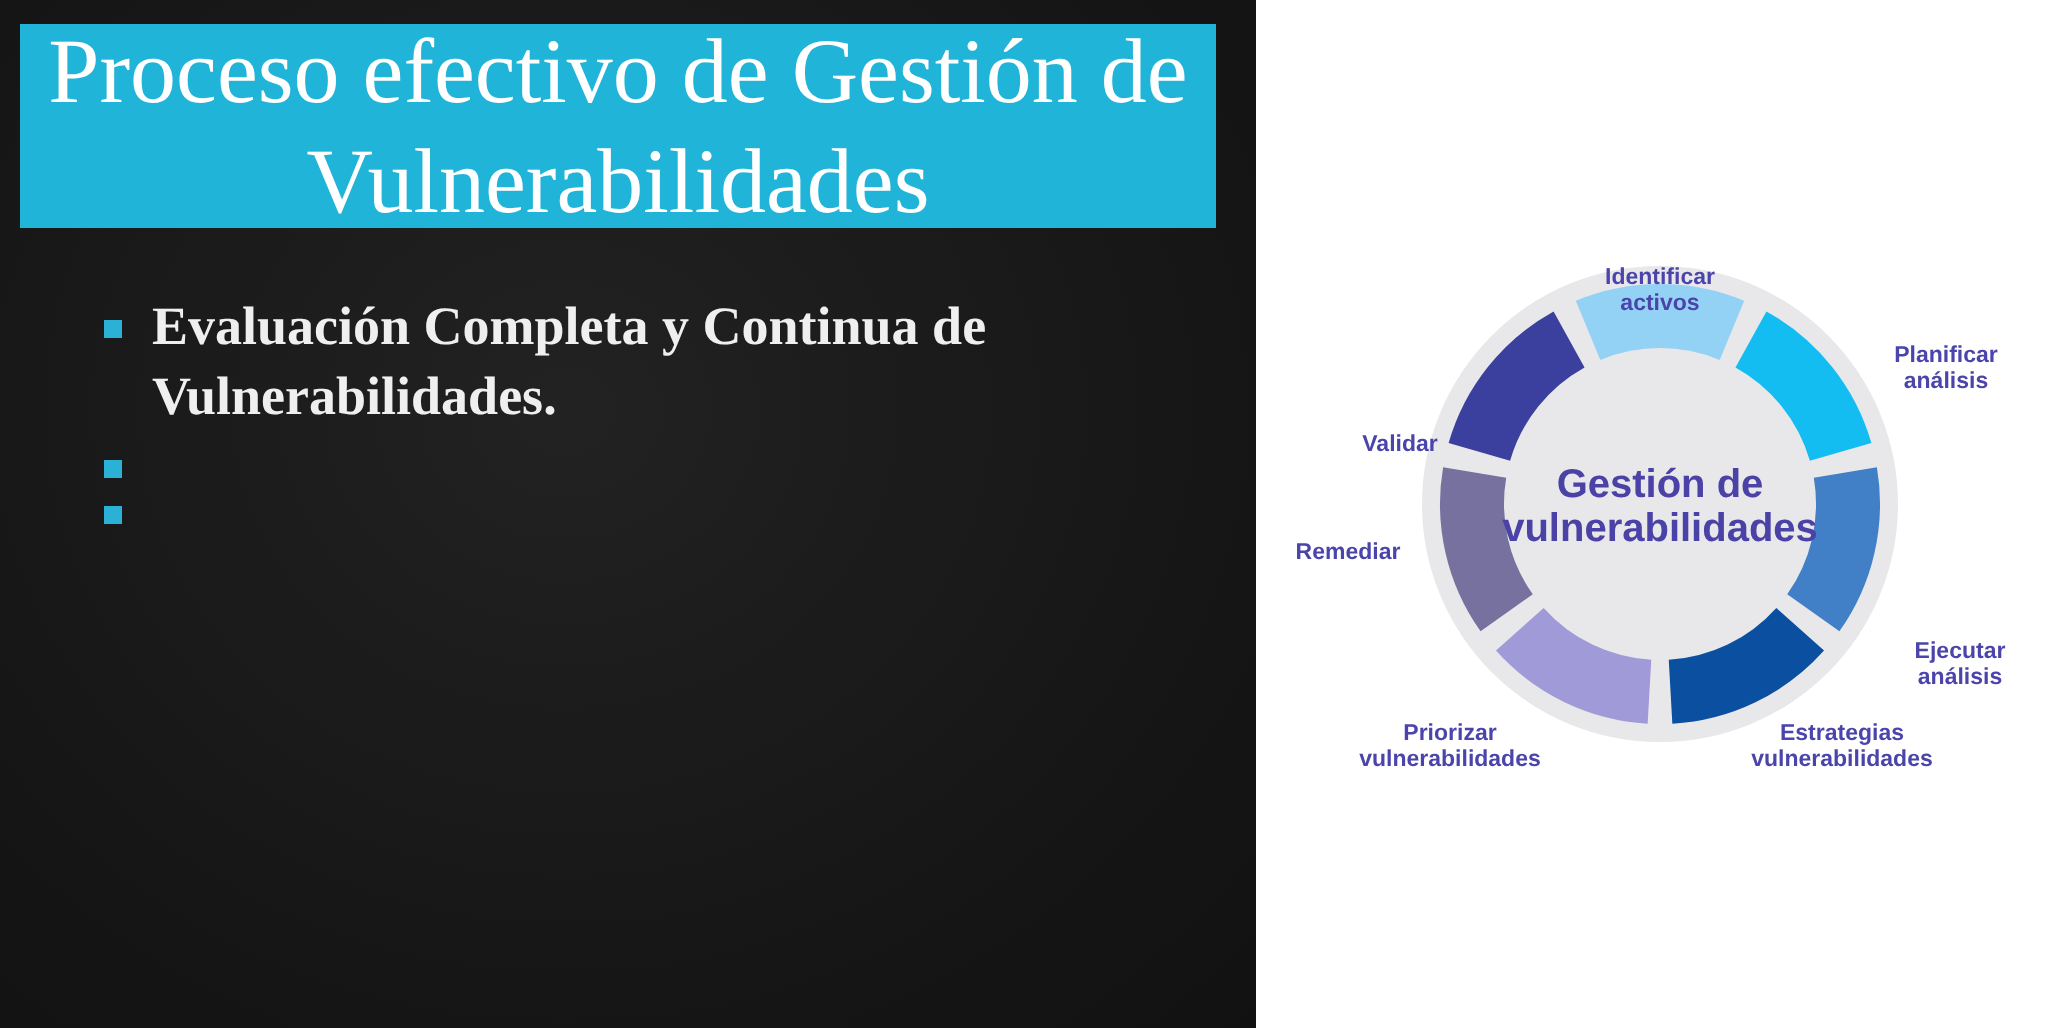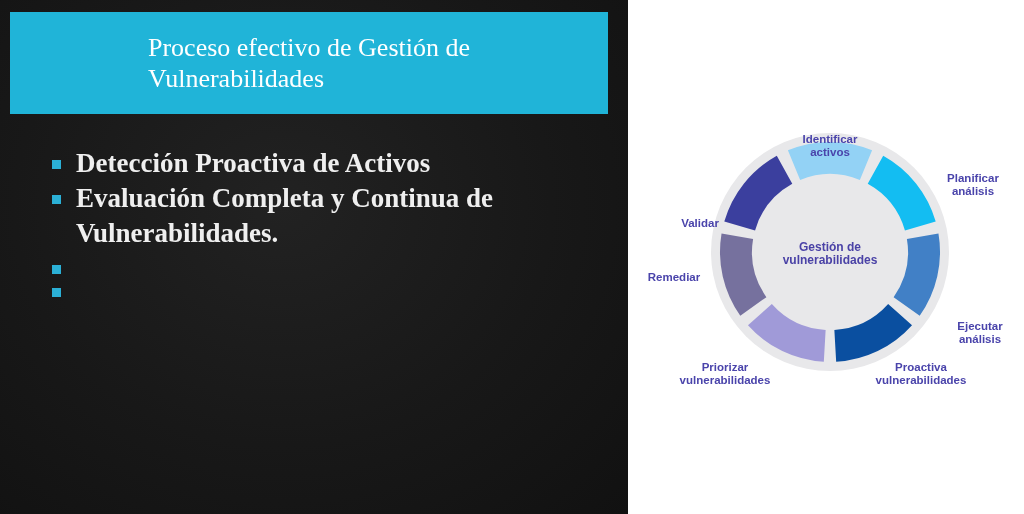--- a/index.html
+++ b/index.html
@@ -29,23 +29,24 @@
     top: 12px;
     width: 598px;
     height: 102px;
     display: flex;
     align-items: center;
     justify-content: center;
   }
 
   .banner-text {
     font-family: "Liberation Serif", serif;
-    font-size: 26px;
+    font-size: 46px;
     line-height: 1.2;
     color: #ffffff;
+    text-align: center;
     white-space: pre-line;
   }
 
   .bullets {
     position: absolute;
     left: 52px;
     top: 146px;
     width: 540px;
     margin: 0;
     padding: 0;
@@ -89,21 +90,21 @@
   }
 
   .center-label {
     position: absolute;
     left: 202px;
     top: 254px;
     transform: translate(-50%, -50%);
     width: 170px;
     text-align: center;
     font-weight: bold;
-    font-size: 12px;
+    font-size: 20px;
     line-height: 1.12;
     white-space: pre-line;
   }
 
   .lbl {
     position: absolute;
     transform: translate(-50%, -50%);
     text-align: center;
     font-weight: bold;
     font-size: 11.5px;
@@ -126,24 +127,20 @@
 
   <div class="left-panel">
     <div class="banner" style="background: rgb(32, 180, 216);">
       <div class="banner-text" style="color: rgb(255, 255, 255);">Proceso efectivo de Gestión de
 Vulnerabilidades</div>
     </div>
 
     <ul class="bullets">
       <li>
         <span class="sq" style="background: rgb(43, 176, 214);"></span>
-        <span class="btxt">Detección Proactiva de Activos</span>
-      </li>
-      <li>
-        <span class="sq" style="background: rgb(43, 176, 214);"></span>
         <span class="btxt">Evaluación Completa y Continua de
 Vulnerabilidades.</span>
       </li>
       <li>
         <span class="sq" style="background: rgb(43, 176, 214);"></span>
       </li>
       <li>
         <span class="sq" style="background: rgb(43, 176, 214);"></span>
       </li>
     </ul>
@@ -163,21 +160,21 @@
 
     <div class="center-label" style="color: rgb(74, 66, 166);">Gestión de
 vulnerabilidades</div>
 
     <div class="lbl lbl0" style="color: rgb(74, 68, 171); margin-top: 36px;">Identificar
 activos</div>
     <div class="lbl lbl1" style="color: rgb(74, 68, 171);">Planificar
 análisis</div>
     <div class="lbl lbl2" style="color: rgb(74, 68, 171); margin-top: 32px;">Ejecutar
 análisis</div>
-    <div class="lbl lbl3" style="color: rgb(74, 68, 171);">Proactiva
+    <div class="lbl lbl3" style="color: rgb(74, 68, 171);">Estrategias
 vulnerabilidades</div>
     <div class="lbl lbl4" style="color: rgb(74, 68, 171);">Priorizar
 vulnerabilidades</div>
     <div class="lbl lbl5" style="color: rgb(74, 68, 171);">Remediar</div>
     <div class="lbl lbl6" style="color: rgb(74, 68, 171); margin-top: 44px;">Validar</div>
   </div>
 
 </div>
 
 </body></html>

